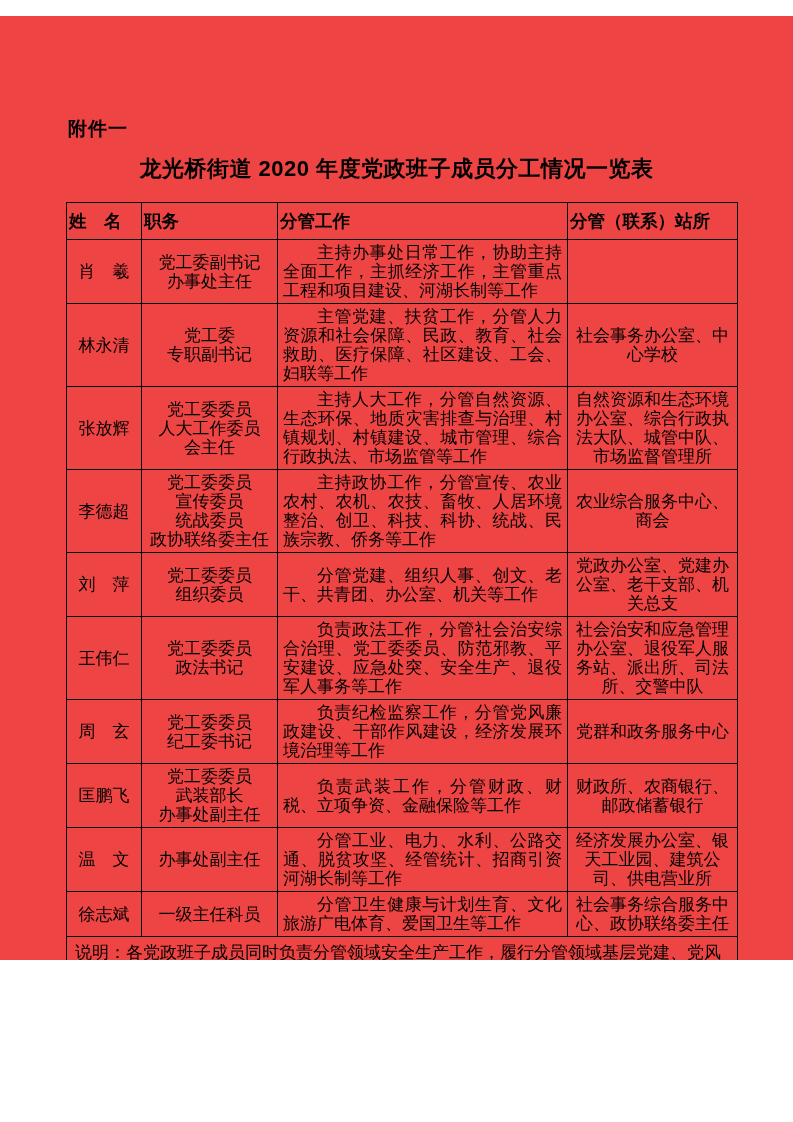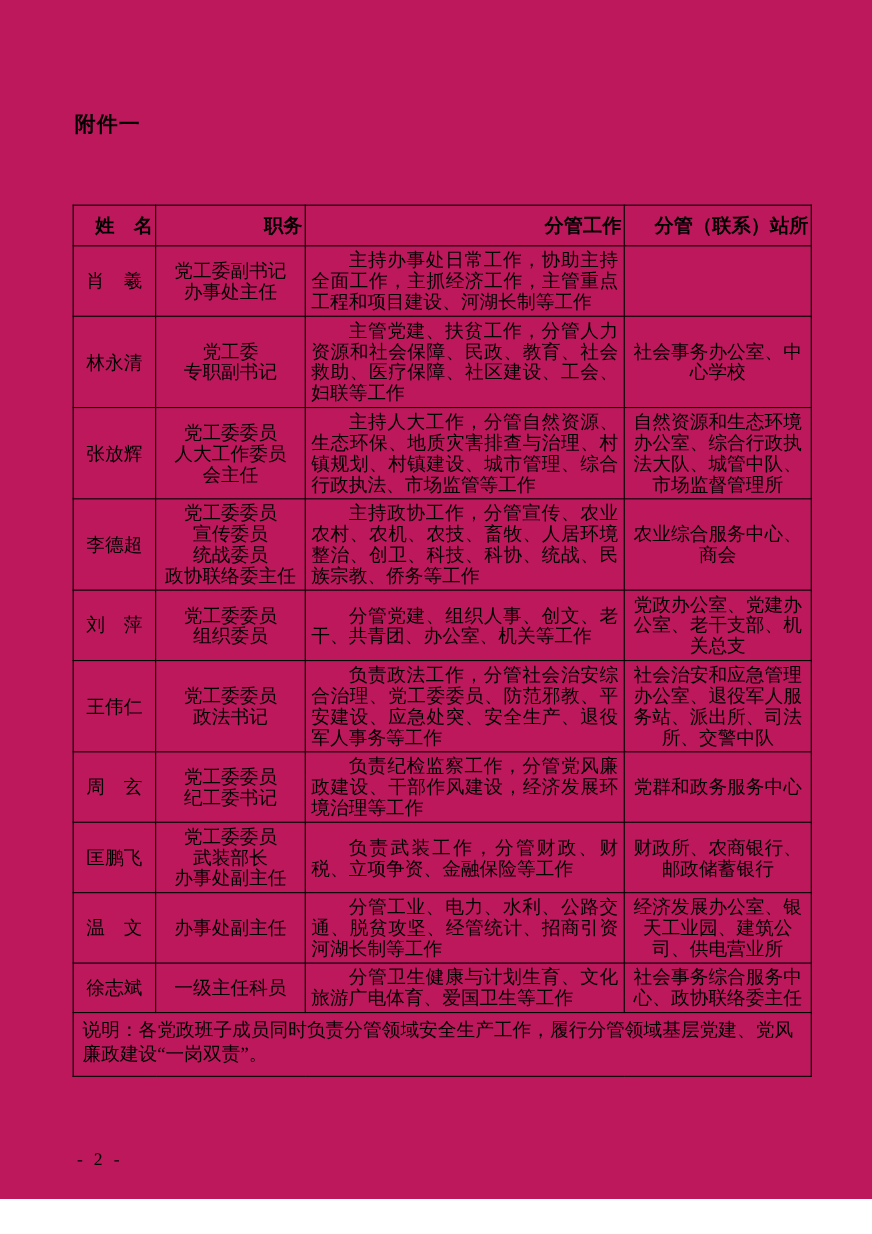--- a/index.html
+++ b/index.html
@@ -2,23 +2,23 @@
 <html><head>
 <meta charset="utf-8">
 <style>
   * { margin: 0; padding: 0; box-sizing: border-box; }
   html, body { background: #ffffff; }
   body { font-family: "Liberation Serif", "DejaVu Serif", serif; color: #000; }
 
   .page {
     position: relative;
     width: 793px;
-    height: 1090px;
-    background: #be185d;
-    margin: 0 auto;
+    height: 944px;
+    background: #ef4444;
+    margin: 16px auto;
     overflow: hidden;
   }
 
   .attachment-label {
     position: absolute;
     left: 68px;
     top: 100px;
     font-family: "Liberation Sans", "DejaVu Sans", sans-serif;
     font-weight: bold;
     font-size: 19px;
@@ -56,21 +56,21 @@
   }
   col.c-name     { width: 75px;  }
   col.c-position { width: 136px; }
   col.c-duties   { width: 290px; }
   col.c-stations { width: 170px; }
 
   table.assignments thead th {
     font-family: "Liberation Sans", "DejaVu Sans", sans-serif;
     font-weight: bold;
     font-size: 17.5px;
-    text-align: right;
+    text-align: left;
     height: 37px;
     padding: 2px;
   }
 
   td.cell-name { text-align: center; }
   td.cell-position { text-align: center; }
   td.cell-position .pos-line { display: block; }
   td.cell-duties p {
     text-indent: 2em;
     text-align: justify;
@@ -97,20 +97,21 @@
     letter-spacing: 3px;
   }
 </style>
 </head>
 <body>
 
 <div class="page">
 
   <div class="attachment-label">附件一</div>
 
+  <div class="doc-title">龙光桥街道 2020 年度党政班子成员分工情况一览表</div>
 
   <table class="assignments">
     <colgroup>
       <col class="c-name">
       <col class="c-position">
       <col class="c-duties">
       <col class="c-stations">
     </colgroup>
     <thead>
       <tr>

